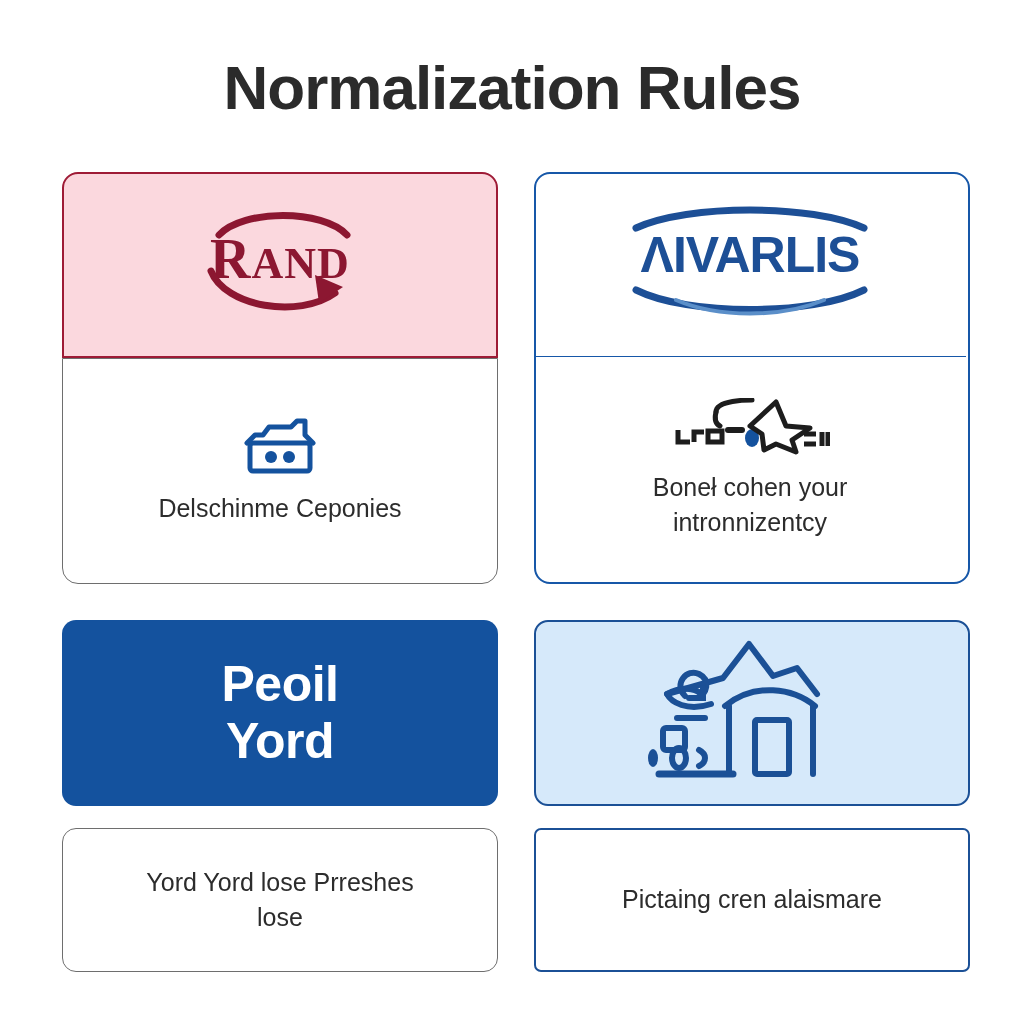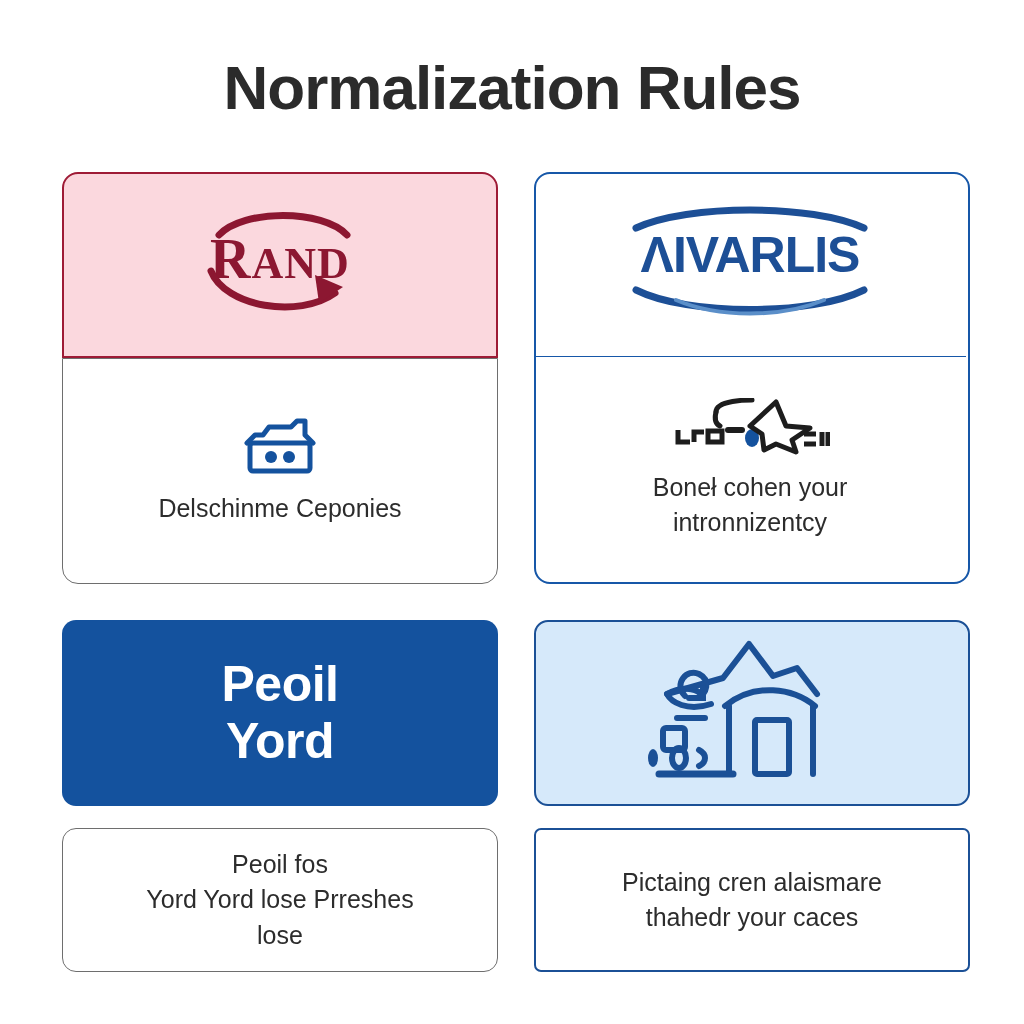--- a/index.html
+++ b/index.html
@@ -303,21 +303,20 @@
     </div>
 
     <div class="cell q3">
       <div class="logo-box">
         <div class="brand-name">
           <div>Peoil</div>
           <div>Yord</div>
         </div>
       </div>
       <div class="caption-box">
-        <div class="caption-text">Peoil fos</div>
         <div class="caption-text">Yord Yord lose Prreshes</div>
         <div class="caption-text">lose</div>
       </div>
     </div>
 
     <div class="cell q4">
       <div class="logo-box">
         <svg width="230" height="150" viewBox="0 0 230 150">
           <path d="M74 66 C 50 74, 34 64, 30 56 C 44 48, 58 50, 64 56" fill="none" stroke="#1b5096" stroke-width="6" stroke-linejoin="round" stroke-linecap="round"></path>
           <path d="M48 58 C 36 46, 50 30, 62 36 C 74 42, 70 56, 60 60" fill="none" stroke="#1b5096" stroke-width="6" stroke-linecap="round"></path>
@@ -330,18 +329,17 @@
           <path d="M52 60 L66 60 L66 50" fill="none" stroke="#1b5096" stroke-width="6" stroke-linecap="round"></path>
           <line x1="40" y1="80" x2="68" y2="80" stroke="#1b5096" stroke-width="6" stroke-linecap="round"></line>
           <rect x="26" y="90" width="22" height="22" rx="3" fill="none" stroke="#1b5096" stroke-width="6"></rect>
           <ellipse cx="16" cy="120" rx="5" ry="9" fill="#1b5096"></ellipse>
           <ellipse cx="42" cy="120" rx="7" ry="10" fill="none" stroke="#1b5096" stroke-width="6"></ellipse>
           <path d="M62 112 C 70 116, 70 124, 62 128" fill="none" stroke="#1b5096" stroke-width="6" stroke-linecap="round"></path>
         </svg>
       </div>
       <div class="caption-box">
         <div class="caption-text">Pictaing cren alaismare</div>
-        <div class="caption-text">thahedr your caces</div>
       </div>
     </div>
 
   </div>
 </div>
 
 </body></html>

